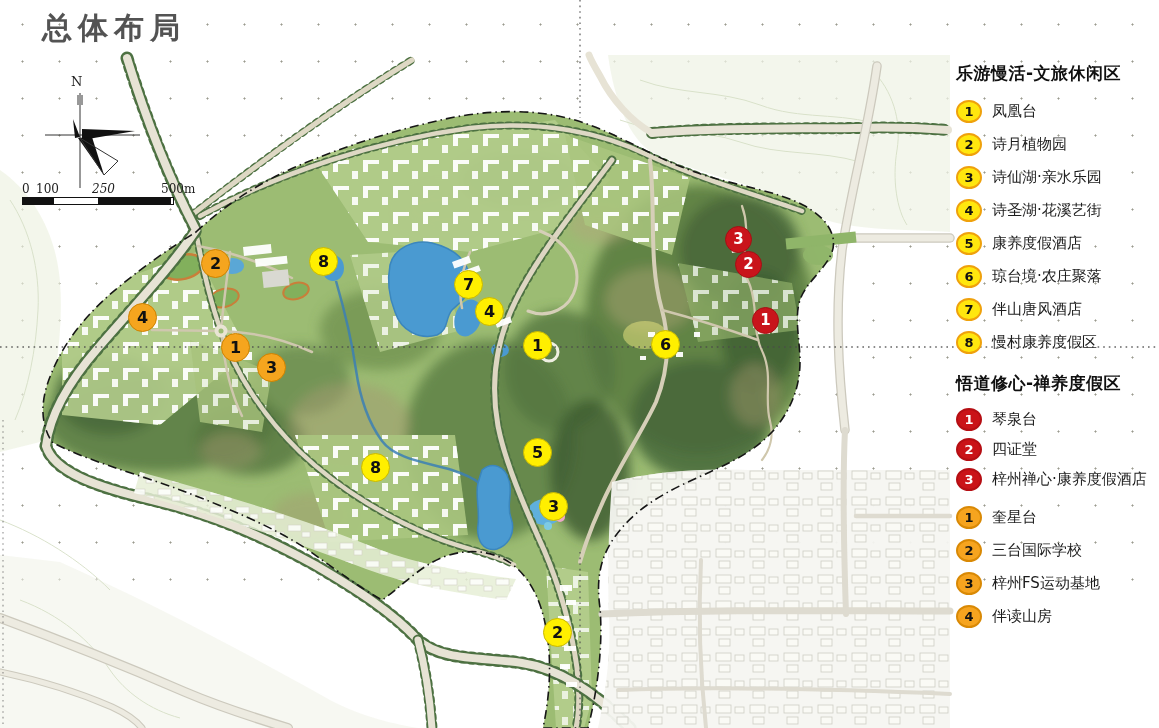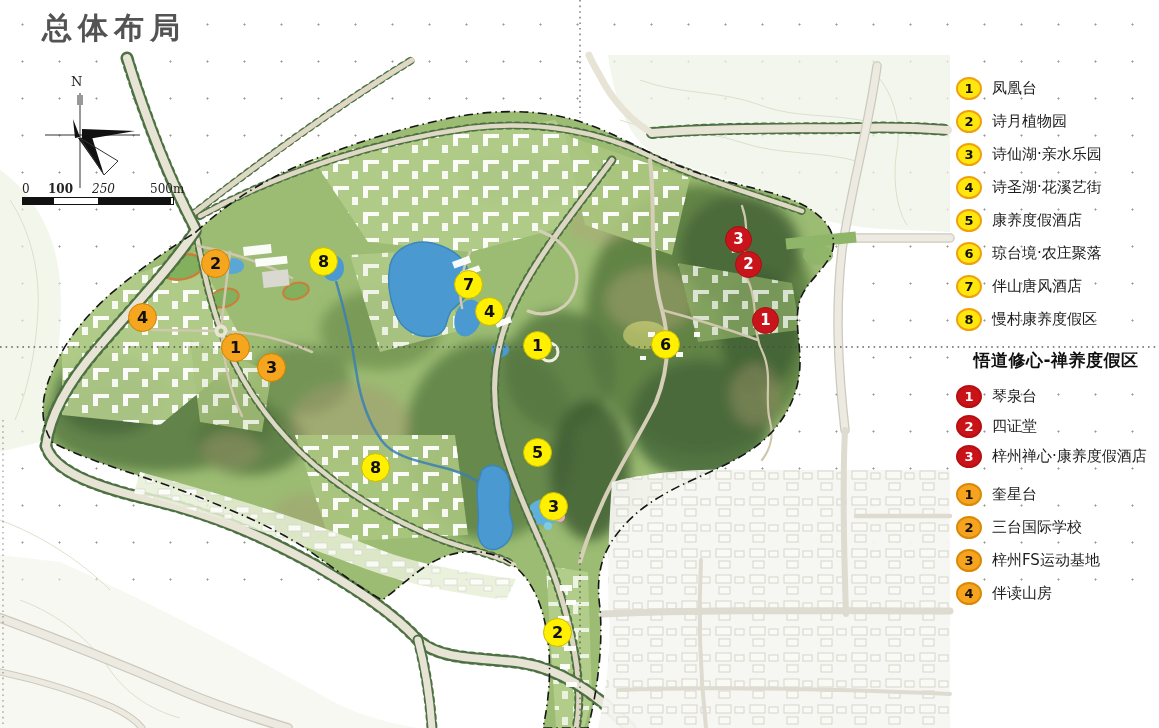--- a/index.html
+++ b/index.html
@@ -1,27 +1,27 @@
 <!DOCTYPE html>
 <html><head>
 <meta charset="utf-8">
 <style>
   html,body{margin:0;padding:0;}
   body{width:1159px;height:728px;overflow:hidden;background:#fff;font-family:"DejaVu Sans",sans-serif;}
   #canvas{position:relative;width:1159px;height:600px;background:#fff;
     background-image:radial-gradient(circle,#9a9a8e 0.9px,transparent 1.15px);
-    background-size:37px 37px;background-position:4px 6px;text-align:center;}
+    background-size:37px 37px;background-position:4px 6px;}
   #map-svg{position:absolute;left:0;top:0;z-index:1;}
   #page-title{position:absolute;left:42px;top:8px;z-index:5;font-family:"DejaVu Serif",serif;
     font-weight:bold;font-size:30px;letter-spacing:6px;color:#535353;}
   #north-label{position:absolute;left:71px;top:74px;z-index:5;font-family:"DejaVu Serif",serif;font-size:13px;color:#222;}
   
   #scalebar{position:absolute;left:20px;top:182px;width:170px;height:28px;z-index:4;}
   .sb-label{position:absolute;top:0;font-family:"DejaVu Serif",serif;font-size:12px;color:#222;}
-  #sb-0{left:2px;} #sb-1{left:28px;font-weight:bold;} #sb-2{left:72px;font-style:italic;} #sb-3{left:130px;}
+  #sb-0{left:2px;} #sb-1{left:16px;} #sb-2{left:72px;font-style:italic;} #sb-3{left:141px;}
   #sb-bar{position:absolute;left:2px;top:15px;width:150px;height:6px;border:1px solid #111;display:flex;box-sizing:content-box;}
   #sb-bar .seg1{width:31px;background:#111;} #sb-bar .seg2{width:44px;background:#fff;} #sb-bar .seg3{width:73px;background:#111;}
   
   #marker-layer{position:absolute;left:0;top:0;width:100%;height:100%;z-index:6;pointer-events:none;}
   .marker{position:absolute;width:27px;height:27px;margin:-14px 0 0 -14px;border-radius:50%;
     display:flex;align-items:center;justify-content:center;font-weight:bold;font-size:16px;line-height:1;}
   .marker.yellow{background:#ffef00;border:1px solid #c9b800;color:#111;}
   .marker.orange{background:#f5a51e;border:1px solid #cd8100;color:#111;}
   .marker.red{background:#c9141b;border:1px solid #a50f14;color:#fff;width:25px;height:25px;margin:-13px 0 0 -13px;font-size:15px;}
   
@@ -296,20 +296,21 @@
       <div class="marker orange" style="left: 215px; top: 263px;">2</div>
       <div class="marker orange" style="left: 142px; top: 317px;">4</div>
       <div class="marker orange" style="left: 235px; top: 347px;">1</div>
       <div class="marker orange" style="left: 271px; top: 367px;">3</div>
       <div class="marker red" style="left: 738px; top: 239px;">3</div>
       <div class="marker red" style="left: 748px; top: 264px;">2</div>
       <div class="marker red" style="left: 765px; top: 320px;">1</div>
     </div>
 
   <div id="legend">
+    <div class="lg-header" id="header-1">乐游慢活-文旅休闲区</div>
     <div class="lg-list" id="list-1">
       <div class="lg-item">
           <span class="lg-dot yellow">1</span>
           <span class="lg-label">凤凰台</span>
         </div>
       <div class="lg-item">
           <span class="lg-dot yellow">2</span>
           <span class="lg-label">诗月植物园</span>
         </div>
       <div class="lg-item">

